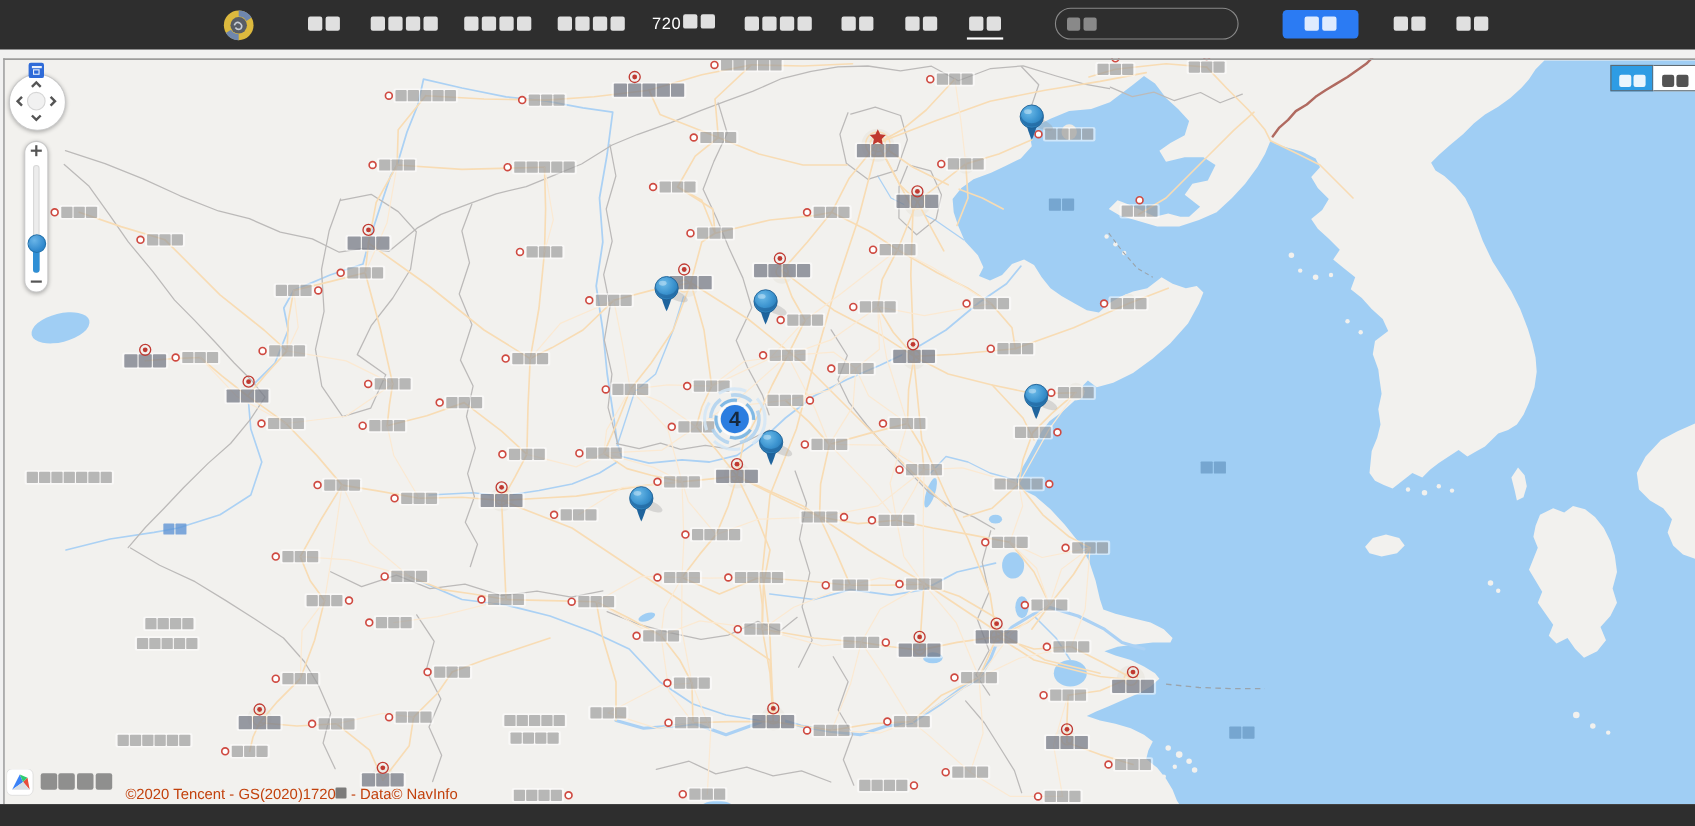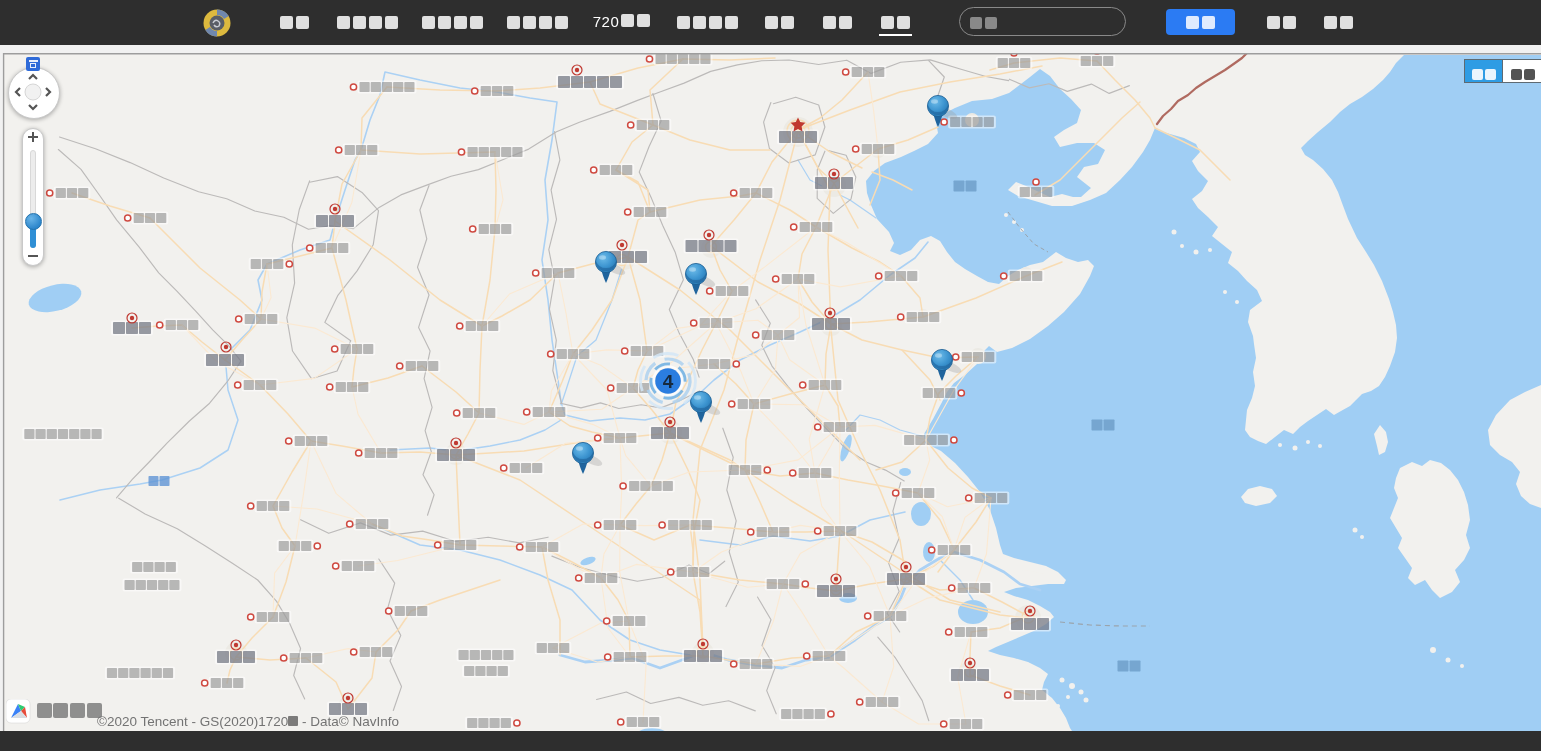--- a/index.html
+++ b/index.html
@@ -1013,13 +1013,13 @@
 <div style="position:absolute;left:1464px;top:59px;width:39px;height:24px;background:#2e9ce4;border:1px solid #5e6a72;box-sizing:border-box;text-align:center;padding-top:6px"><i style="width:11.0px;height:11.0px;background:rgba(255,255,255,.9);margin:0 1.0px;border-radius:2px;display:inline-block"></i><i style="width:11.0px;height:11.0px;background:rgba(255,255,255,.9);margin:0 1.0px;border-radius:2px;display:inline-block"></i></div>
 <div style="position:absolute;left:1503px;top:59px;width:40px;height:24px;background:#fff;border:1px solid #5e6a72;border-left:none;box-sizing:border-box;text-align:center;padding-top:6px"><i style="width:11.0px;height:11.0px;background:rgba(40,40,40,.8);margin:0 1.0px;border-radius:2px;display:inline-block"></i><i style="width:11.0px;height:11.0px;background:rgba(40,40,40,.8);margin:0 1.0px;border-radius:2px;display:inline-block"></i></div>
 <svg width="26" height="26" viewBox="0 0 26 26" style="position:absolute;left:6px;top:699px">
 <rect x="0" y="0" width="24" height="24" rx="5" fill="#fff" stroke="#d0d0d0" stroke-width="0.5"></rect>
 <path d="M5,19 L12,5 L15,12 Z" fill="#3b82f7"></path>
 <path d="M12,5 L19,8 L15,12 Z" fill="#2ecc71"></path>
 <path d="M15,12 L19,8 L21,19 Z" fill="#e74c3c"></path>
 <path d="M5,19 L15,12 L21,19 Z" fill="#d8dde3"></path>
 </svg>
 <div style="position:absolute;left:36px;top:703px"><i style="width:15.0px;height:15.0px;background:rgba(110,110,110,.75);margin:0 0.8px;border-radius:2px;display:inline-block"></i><i style="width:15.0px;height:15.0px;background:rgba(110,110,110,.75);margin:0 0.8px;border-radius:2px;display:inline-block"></i><i style="width:15.0px;height:15.0px;background:rgba(110,110,110,.75);margin:0 0.8px;border-radius:2px;display:inline-block"></i><i style="width:15.0px;height:15.0px;background:rgba(110,110,110,.75);margin:0 0.8px;border-radius:2px;display:inline-block"></i></div>
-<div style="position:absolute;left:97px;top:714px;font:13.5px 'Liberation Sans',sans-serif;color:#737373">©2020 Tencent - GS(2020)1720<i style="width:10px;height:10px;background:rgba(45,45,45,.6);display:inline-block;border-radius:1px"></i> - Data© NavInfo</div>
+<div style="position:absolute;left:114px;top:714px;font:13.5px 'Liberation Sans',sans-serif;color:#c2410c">©2020 Tencent - GS(2020)1720<i style="width:10px;height:10px;background:rgba(45,45,45,.6);display:inline-block;border-radius:1px"></i> - Data© NavInfo</div>
 </div>
 </body></html>

